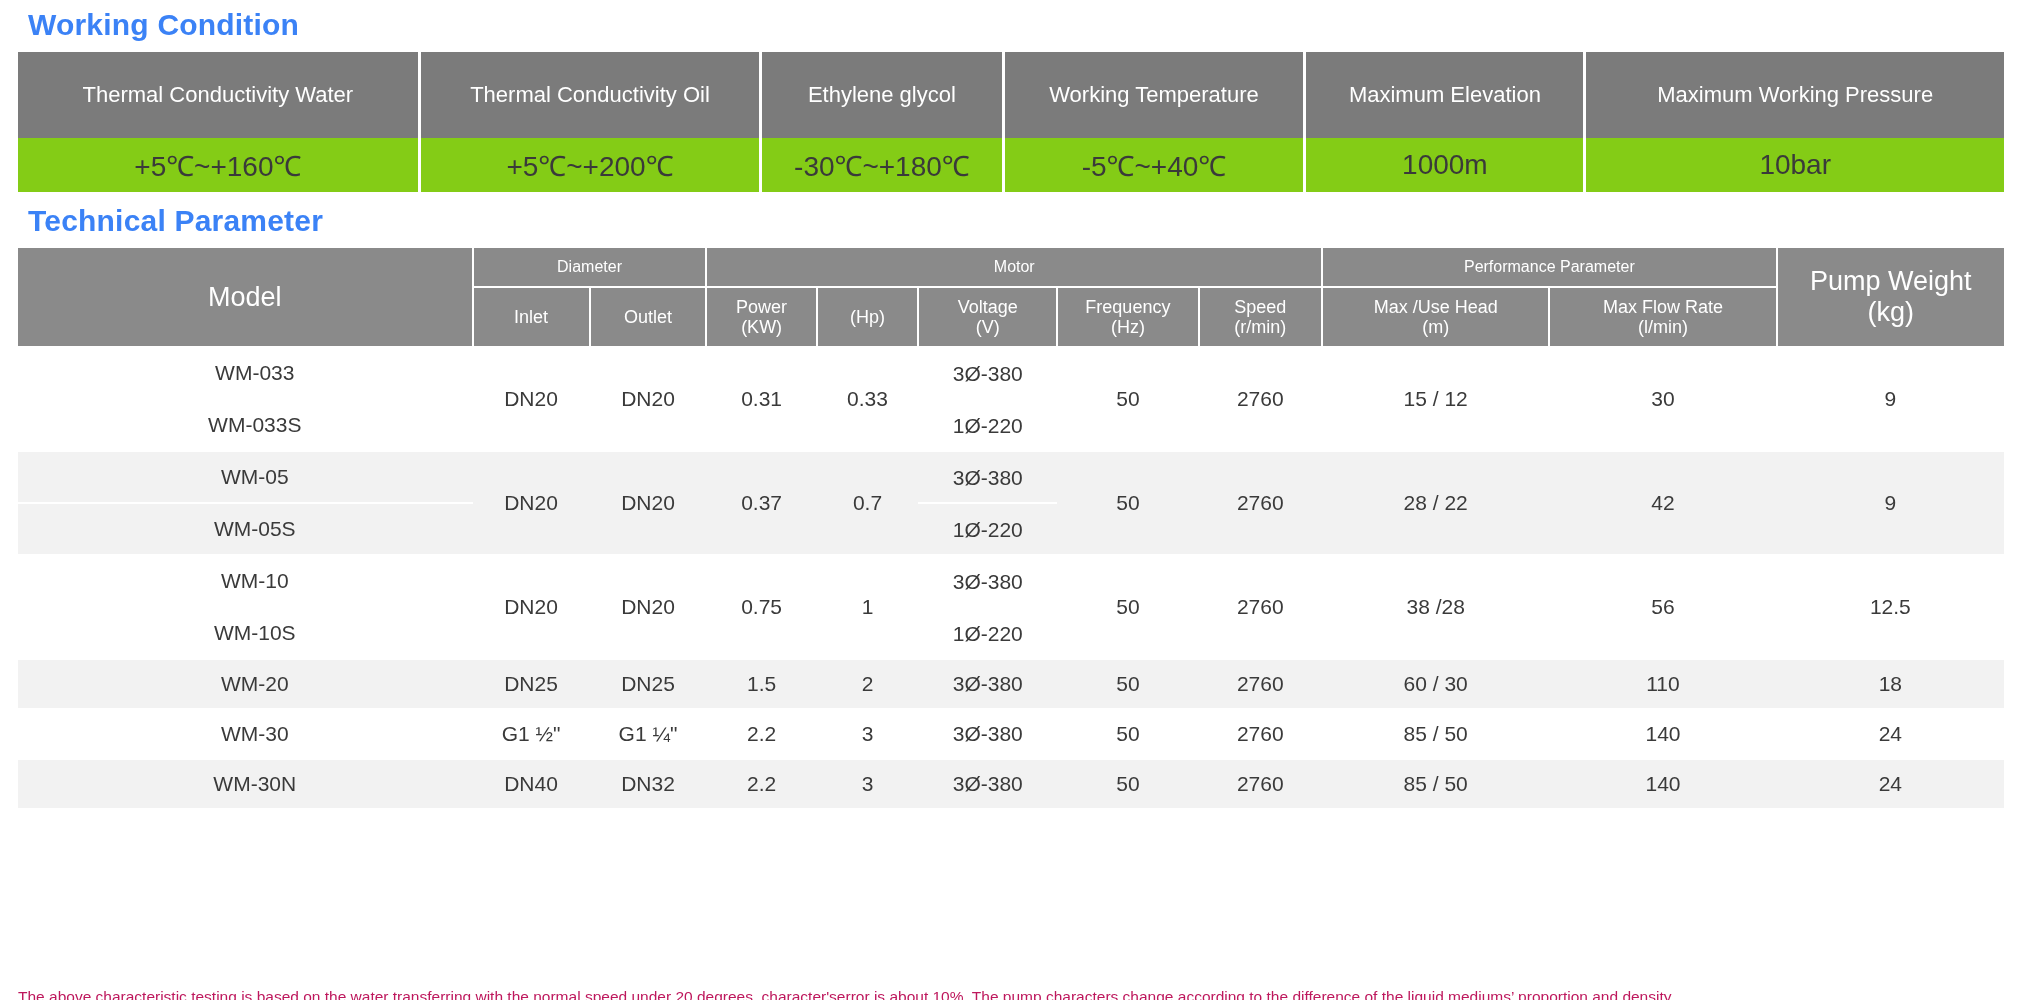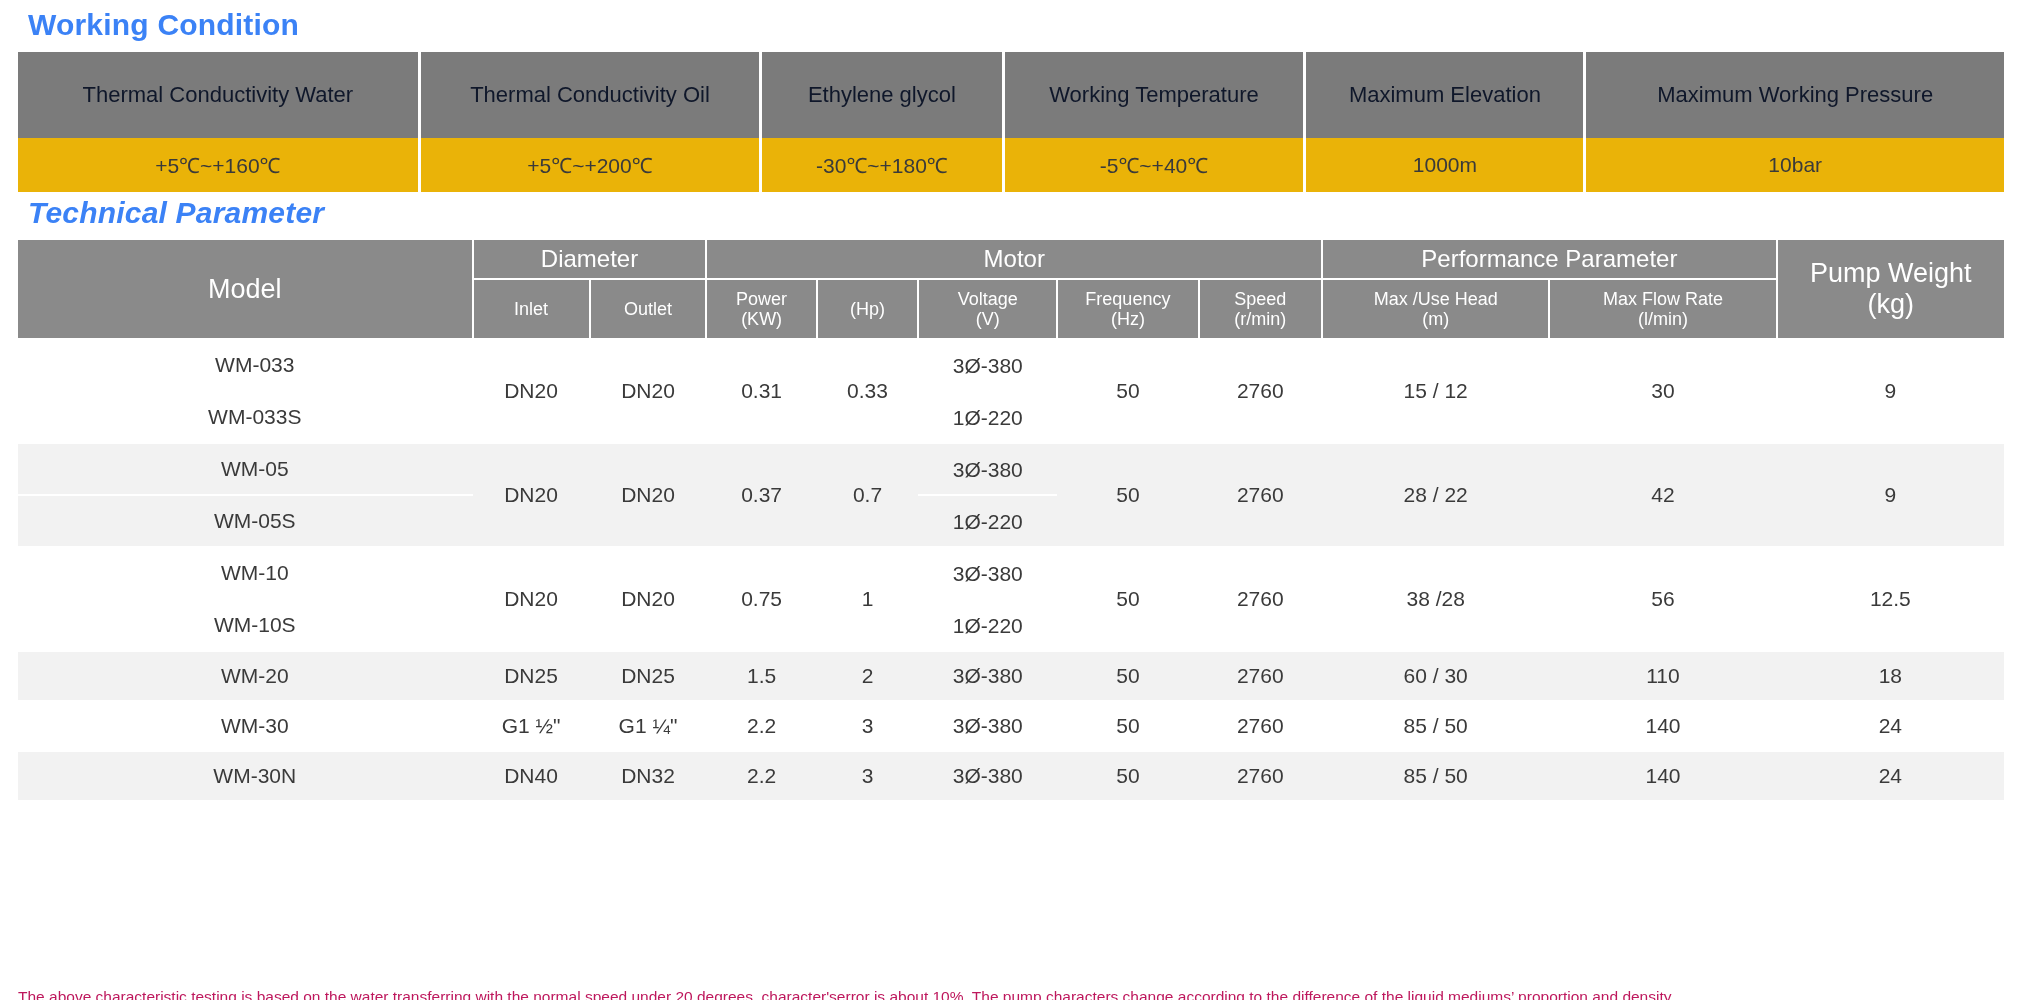--- a/index.html
+++ b/index.html
@@ -22,47 +22,46 @@
     padding: 0 18px;
   }
   .section-title {
     font-size: 30px;
     font-weight: bold;
     color: #3b82f6;
     letter-spacing: 0.2px;
     margin: 8px 0 10px 10px;
   }
   .section-title.second {
-    margin-top: 4px;
-    font-style: italic;
+    margin-top: 12px;
   }
 
   
   table {
     border-collapse: collapse;
     width: 100%;
     table-layout: fixed;
   }
   .wc-table td {
     text-align: center;
     vertical-align: middle;
   }
   .wc-head td {
     background: #7b7b7b;
-    color: #0f172a;
+    color: #ffffff;
     font-size: 22px;
     height: 86px;
     border-right: 3px solid #ffffff;
     padding: 0 16px;
   }
   .wc-head td:last-child { border-right: none; }
   .wc-body td {
-    background: #eab308;
+    background: #84cc16;
     color: #3a3a3a;
-    font-size: 21px;
+    font-size: 28px;
     height: 52px;
     border-right: 3px solid #ffffff;
   }
   .wc-body td:last-child { border-right: none; }
 
   
   .tp-table {
     border-collapse: collapse;
     width: 100%;
     table-layout: fixed;
@@ -74,21 +73,21 @@
   }
   .tp-table thead th {
     background: #8a8a8a;
     color: #ffffff;
     font-weight: normal;
     border-right: 2px solid #ffffff;
     border-bottom: 2px solid #ffffff;
   }
   .tp-table thead th.no-r { border-right: none; }
   .grp {
-    font-size: 24px;
+    font-size: 16px;
     height: 38px;
     margin-top: 7px;
   }
   .sub {
     font-size: 18px;
     height: 58px;
     line-height: 1.12;
   }
   .model-cell {
     font-size: 27px;

